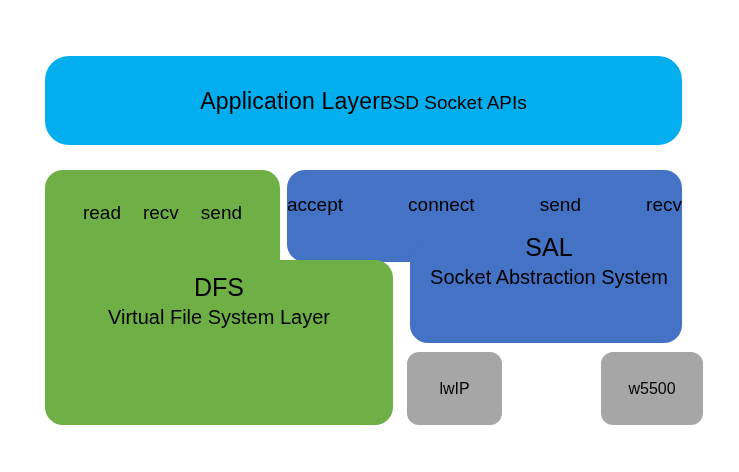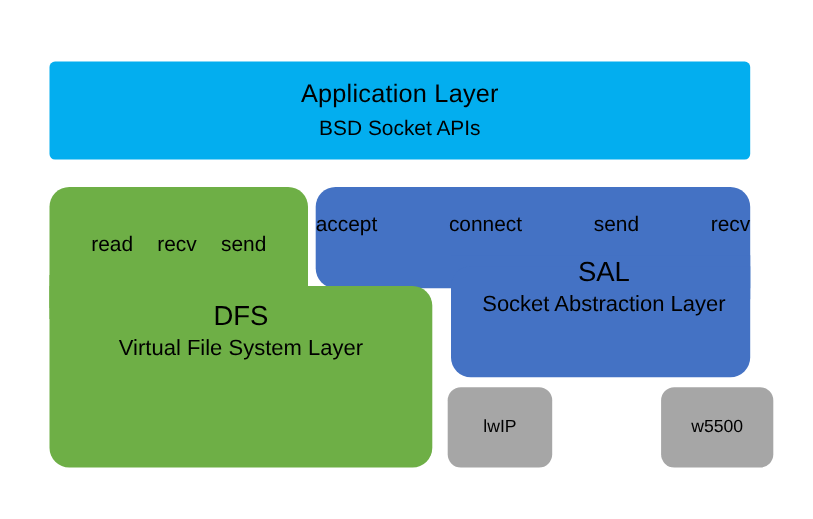--- a/index.html
+++ b/index.html
@@ -28,23 +28,23 @@
     box-sizing: border-box;
   }
 
   
   #app-layer {
     left: 45px;
     top: 56px;
     width: 637px;
     height: 89px;
     background: #03AEEF;
-    border-radius: 5px;
-    display: flex;
-    flex-direction: column;
+    border-radius: 24px;
+    display: flex;
+    flex-direction: row;
     align-items: center;
     justify-content: center;
   }
   #app-layer .title {
     font-size: 23px;
     line-height: 30px;
     letter-spacing: 0.2px;
   }
   #app-layer .subtitle {
     font-size: 19px;
@@ -84,21 +84,21 @@
   #dfs-shape .seg-seam {
     left: 0;
     top: 80px;
     width: 235px;
     height: 30px;
     border-radius: 0;
   }
 
   #dfs-ops {
     left: 45px;
-    top: 206px;
+    top: 196px;
     width: 235px;
     height: 34px;
     display: flex;
     align-items: center;
     justify-content: center;
     gap: 22px;
     font-size: 19px;
   }
   #dfs-label {
     left: 45px;
@@ -233,21 +233,21 @@
   </div>
 
   <div class="box" id="sal-ops">
     <span>accept</span>
     <span>connect</span>
     <span>send</span>
     <span>recv</span>
   </div>
   <div class="box" id="sal-label">
     <div class="title">SAL</div>
-    <div class="subtitle">Socket Abstraction Layer</div>
+    <div class="subtitle">Socket Abstraction System</div>
   </div>
 
   <div class="box driver-box" id="driver-lwip">
     <div>lwIP</div>
   </div>
   <div class="box driver-box" id="driver-w5500">
     <div>w5500</div>
   </div>
 
 </div>

